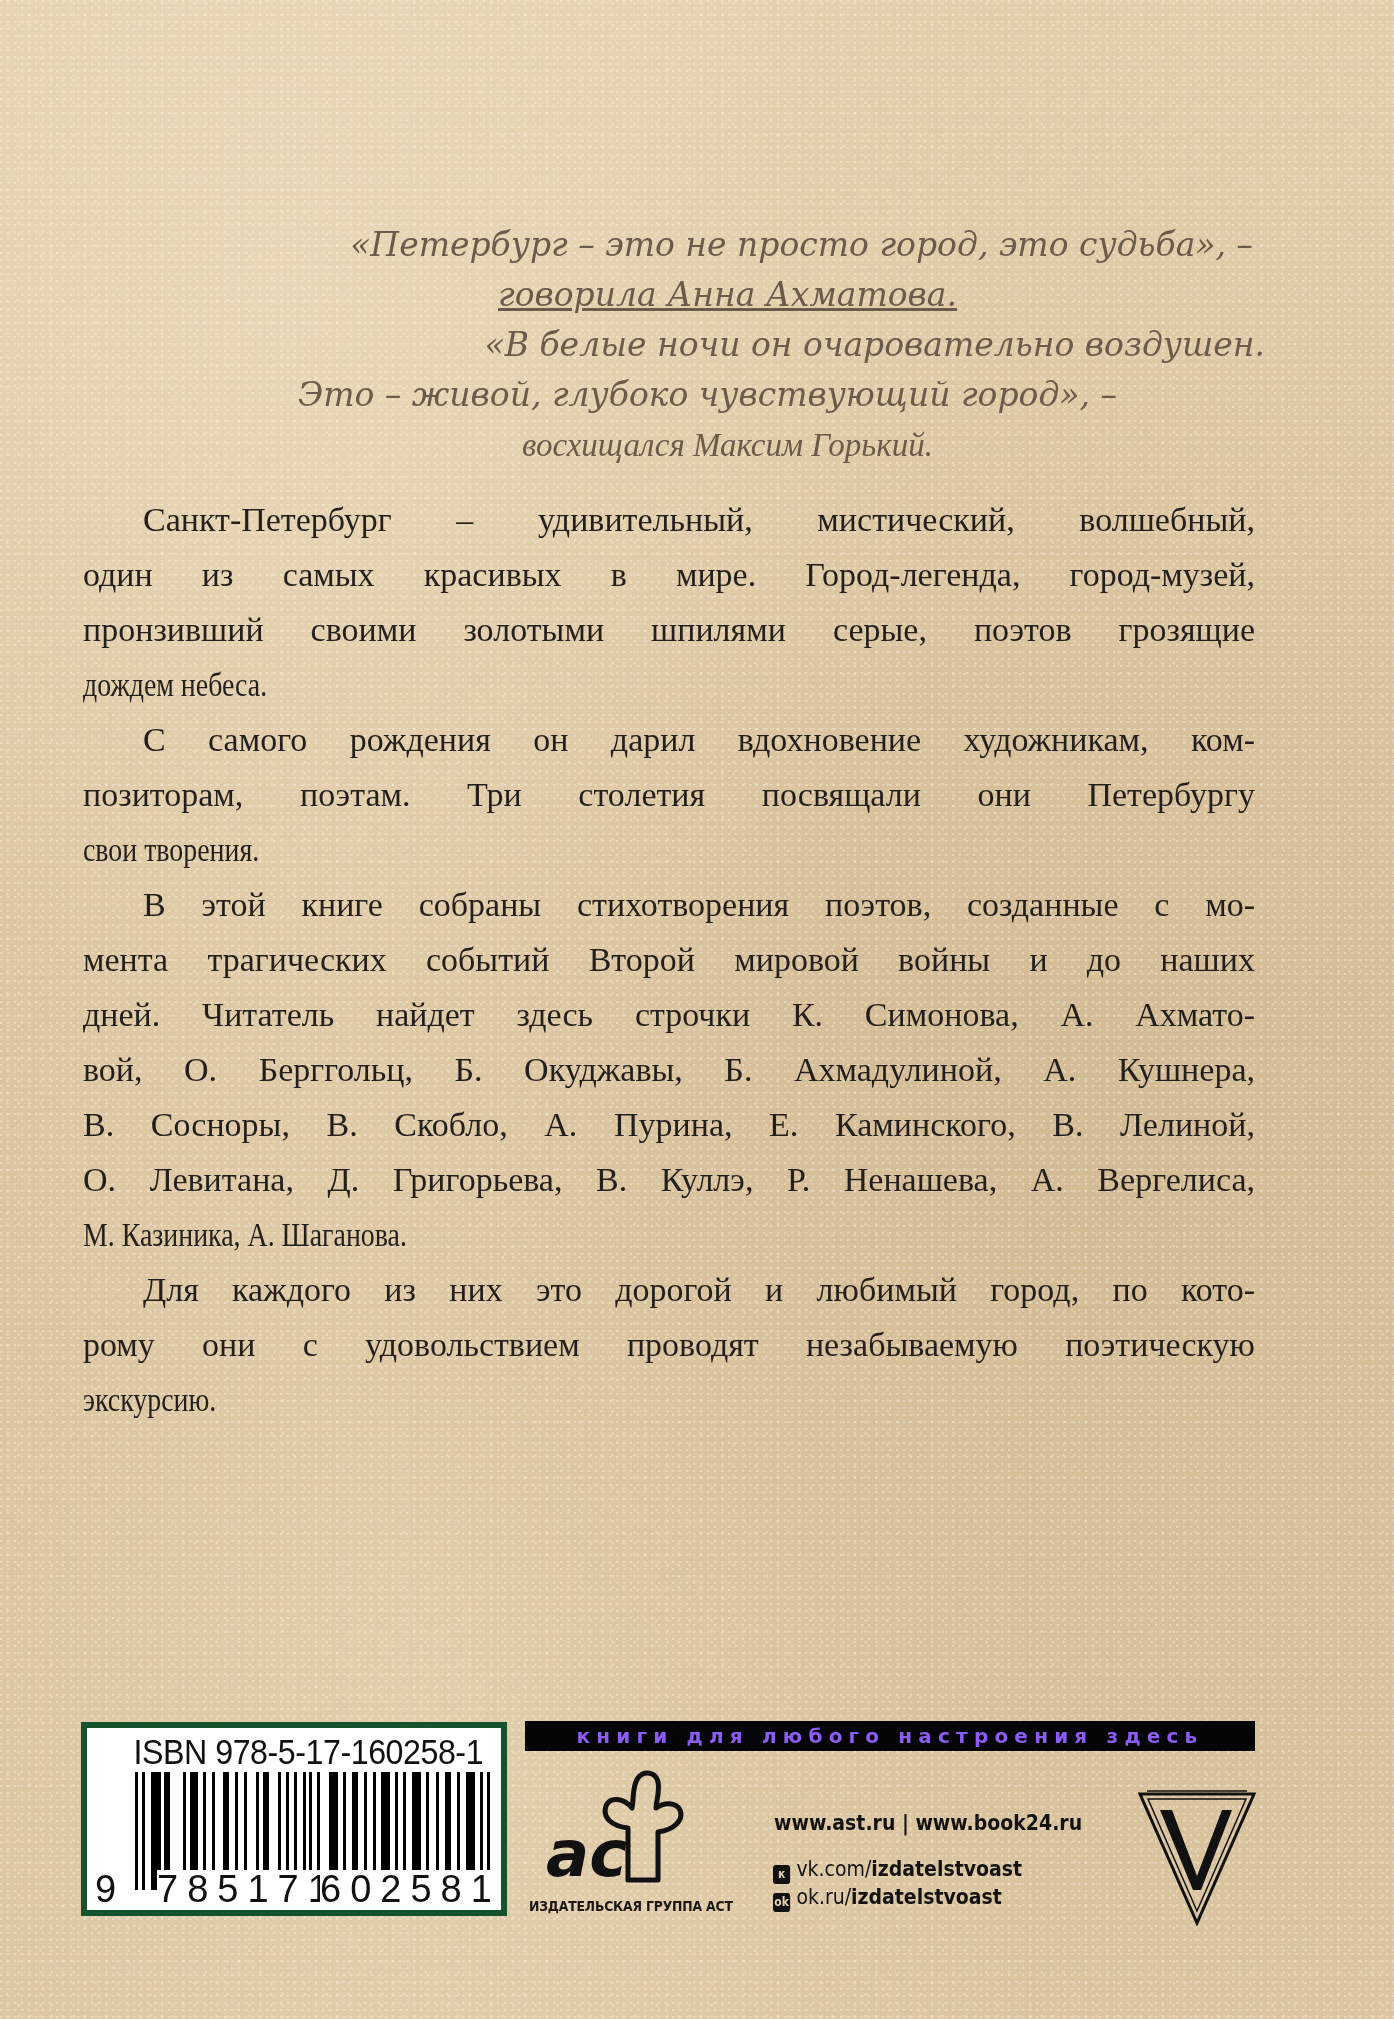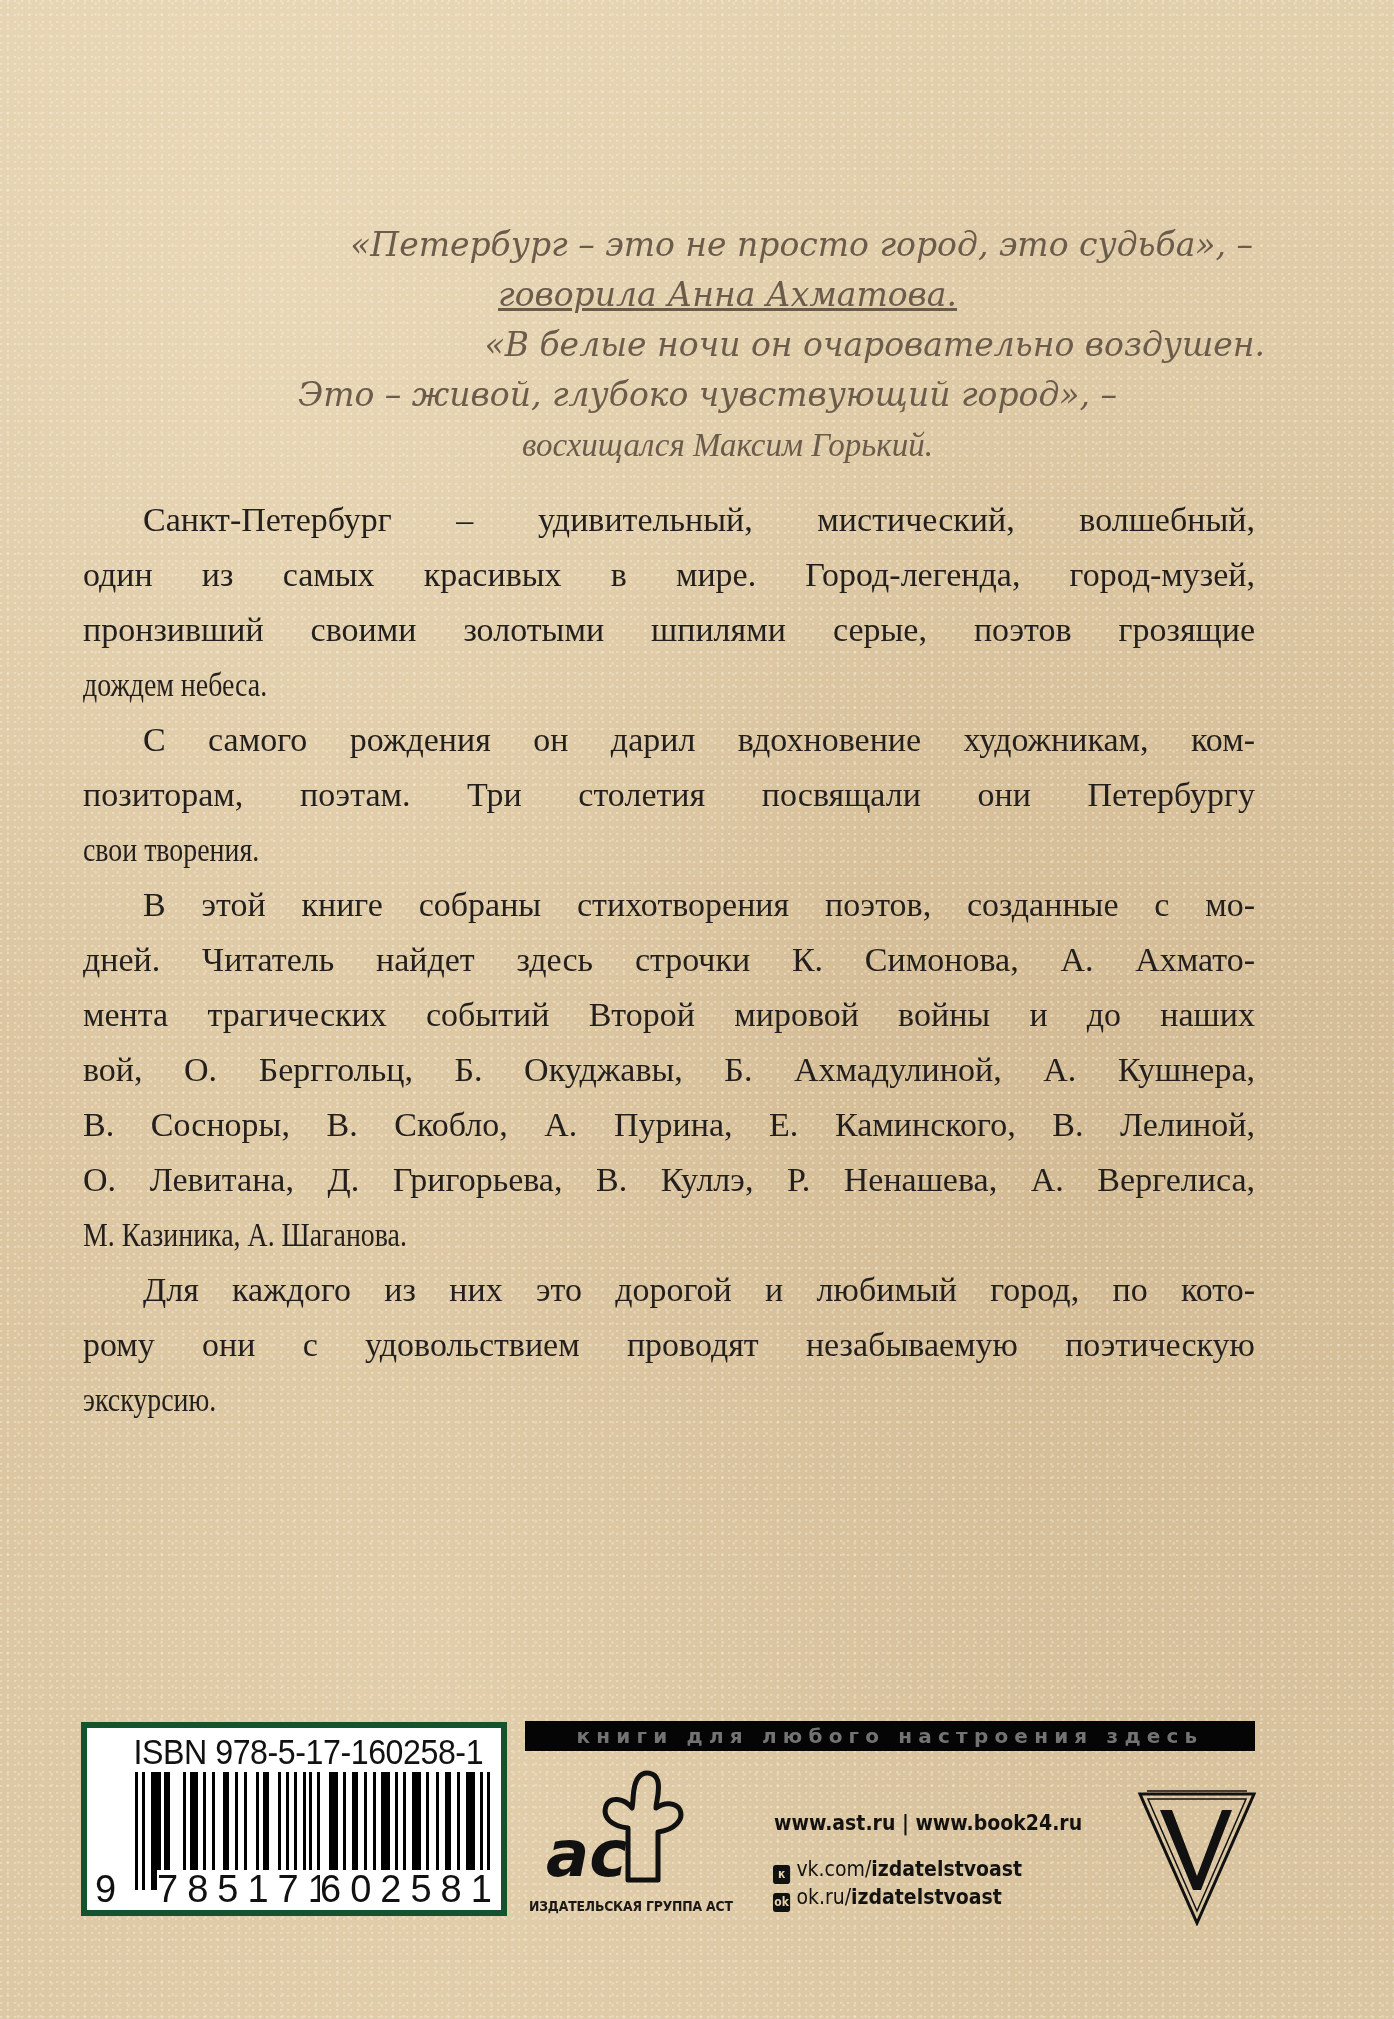--- a/index.html
+++ b/index.html
@@ -56,21 +56,21 @@
   .bars { position: absolute; left: 48px; top: 44px; width: 360px; height: 118px; }
   .barcode-digits {
     position: absolute; left: 8px; bottom: 2px; width: 410px; height: 40px;
     font-family: "Liberation Sans", sans-serif; font-size: 38px; color: #111;
   }
   .barcode-digits span { position: absolute; bottom: 0; background: #fff; line-height: 38px; }
 
   
   .banner {
     position: absolute; left: 525px; top: 1721px; width: 730px; height: 30px;
-    background: #060505; color: #737373;
+    background: #060505; color: #8b5cf6;
     font-family: "DejaVu Sans", sans-serif; font-weight: bold; font-size: 20px;
     letter-spacing: 6.2px; line-height: 30px; text-align: center; white-space: nowrap;
   }
 
   
   .ast-logo { position: absolute; left: 540px; top: 1768px; width: 200px; height: 120px; }
   .ast-caption {
     position: absolute; left: 529px; top: 1898px;
     font-family: "DejaVu Sans", sans-serif; font-size: 13.5px; font-weight: bold; color: #1a1714;
     letter-spacing: -0.2px; white-space: nowrap; transform: scaleX(0.92); transform-origin: left center;
@@ -112,22 +112,22 @@
     <span class="line">пронзивший своими золотыми шпилями серые, поэтов грозящие</span>
     <span class="line last" style="transform: scaleX(0.82); width: 1429.27px;">дождем небеса.</span>
   </div>
   <div class="para">
     <span class="line indent">С самого рождения он дарил вдохновение художникам, ком-</span>
     <span class="line">позиторам, поэтам. Три столетия посвящали они Петербургу</span>
     <span class="line last" style="transform: scaleX(0.82); width: 1429.27px;">свои творения.</span>
   </div>
   <div class="para">
     <span class="line indent">В этой книге собраны стихотворения поэтов, созданные с мо-</span>
+    <span class="line">мента трагических событий Второй мировой войны и до наших</span>
     <span class="line">дней. Читатель найдет здесь строчки К. Симонова, А. Ахмато-</span>
-    <span class="line">мента трагических событий Второй мировой войны и до наших</span>
     <span class="line">вой, О. Берггольц, Б. Окуджавы, Б. Ахмадулиной, А. Кушнера,</span>
     <span class="line">В. Сосноры, В. Скобло, А. Пурина, Е. Каминского, В. Лелиной,</span>
     <span class="line">О. Левитана, Д. Григорьева, В. Куллэ, Р. Ненашева, А. Вергелиса,</span>
     <span class="line last" style="transform: scaleX(0.82); width: 1429.27px;">М. Казиника, А. Шаганова.</span>
   </div>
   <div class="para">
     <span class="line indent">Для каждого из них это дорогой и любимый город, по кото-</span>
     <span class="line">рому они с удовольствием проводят незабываемую поэтическую</span>
     <span class="line last" style="transform: scaleX(0.82); width: 1429.27px;">экскурсию.</span>
   </div>

